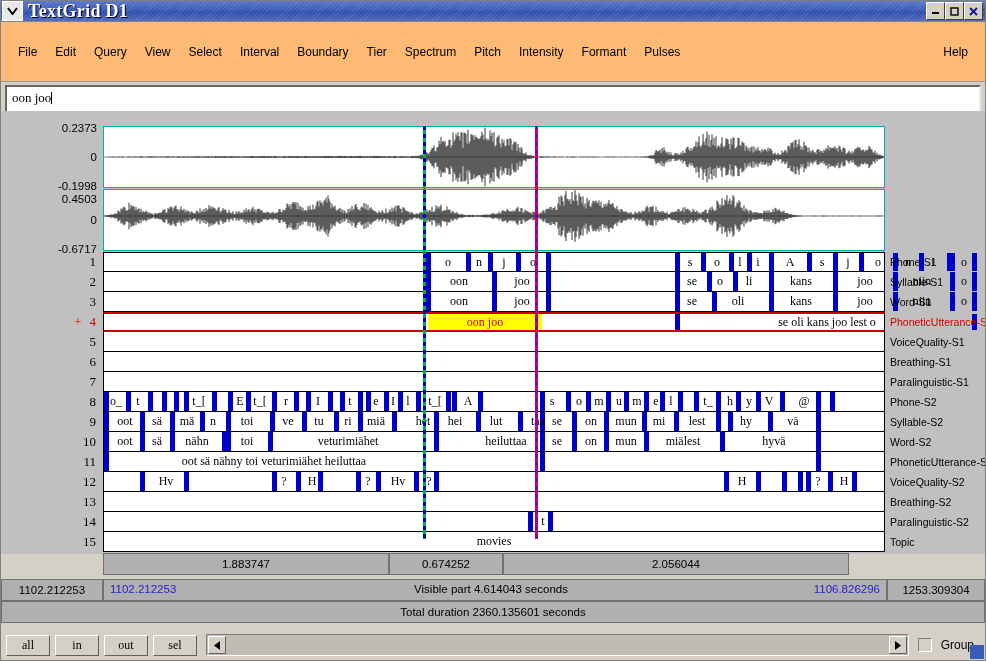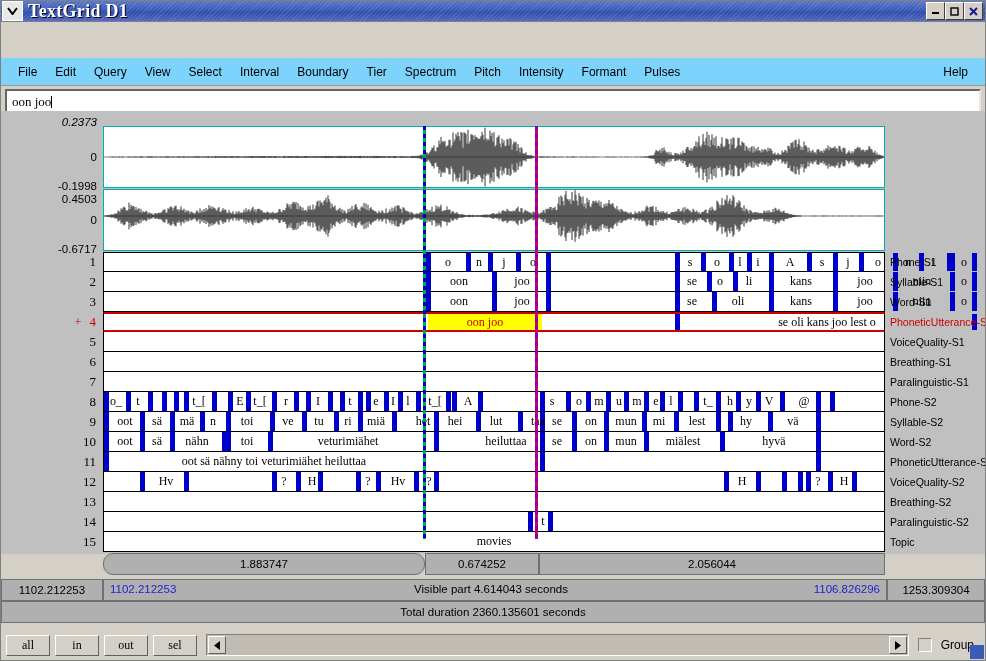--- a/index.html
+++ b/index.html
@@ -21,22 +21,22 @@
   .tb-title{color:#fff;font-weight:bold;font-size:18px;margin-left:3px;
             text-shadow:1px 1px 0 #000022;position:relative;z-index:2;
             font-family:"Liberation Serif",serif;letter-spacing:.3px;}
   .tb-spacer{flex:1;}
   .tb-btns{display:flex;gap:0;margin-right:2px;position:relative;z-index:2;}
   .tb-btn{width:17px;height:16px;background:#d4d0c8;border:1px solid #fff;
           border-right-color:#404040;border-bottom-color:#404040;
           display:flex;align-items:center;justify-content:center;font-size:10px;line-height:1;}
 
   
-  .menubar{height:27px;background:#7dd3fc;display:flex;align-items:center;
-           padding:0 8px;border-bottom:1px solid #9a9a9a;margin-top:36px;}
+  .menubar{height:27px;background:#fdba74;display:flex;align-items:center;
+           padding:16px 8px;border-bottom:1px solid #9a9a9a;}
   .menu-item{padding:3px 9px;font-size:12px;font-family:"Liberation Sans",sans-serif;color:#000;cursor:default;}
   .menu-spacer{flex:1;}
 
   
   .textwrap{margin:3px 4px 0 4px;height:44px;background:#fff;
             border:2px solid #888;border-top-color:#666;border-left-color:#666;
             border-right-color:#e8e8e8;border-bottom-color:#e8e8e8;}
   .textval{padding:3px 5px;font-family:"Liberation Serif",serif;font-size:13px;
            white-space:pre;}
   .caret{display:inline-block;width:1px;height:12px;background:#000;
@@ -185,21 +185,21 @@
 
   <div class="timehdr">
     <div class="t-left">1104.096000</div>
     <div class="t-box">0.674252 (1.483 / s)</div>
     <div class="t-right">1104.770252</div>
   </div>
 
   <div class="stage">
 
     <div class="axcol">
-      <div class="axlabel" style="top:5px;right:4px;font-style:italic;">0.2373</div>
+      <div class="axlabel" style="top:11px;right:4px;">0.2373</div>
       <div class="axlabel" style="top:40px;right:4px;">0</div>
       <div class="axlabel" style="top:69px;right:4px;">-0.1998</div>
       <div class="axlabel" style="top:82px;right:4px;">0.4503</div>
       <div class="axlabel" style="top:103px;right:4px;">0</div>
       <div class="axlabel" style="top:132px;right:4px;">-0.6717</div>
     </div>
 
     <div class="wavebox wave1">
       <svg class="wave-svg" viewBox="0 0 780 60" preserveAspectRatio="none">
         <line x1="0" y1="30" x2="780" y2="30" stroke="#000" stroke-width="0.4"></line>
@@ -550,21 +550,21 @@
         <div class="tlab">Paralinguistic-S2</div>
         <div class="tlab">Topic</div>
       </div>
 
     <div class="seloverlay" style="left:102px;width:782px;height:413px;">
       <div class="selline l" style="left:320px;"></div>
       <div class="selline r" style="left:432px;"></div>
     </div>
 
     <div class="durbar" id="duration-bar">
-        <div class="durseg" style="width: 322px; border-radius: 10px;">1.883747</div>
+        <div class="durseg" style="width: 286px;">1.883747</div>
         <div class="durseg" style="width: 114px;">0.674252</div>
         <div class="durseg" style="width: 346px;">2.056044</div>
       </div>
   </div>
 
   <div class="statusrow" style="top:578px;">
     <div class="sb c" style="width:102px;">1102.212253</div>
     <div class="sb sb-mid">
       <span class="lft">1102.212253</span>
       <span class="ctr">Visible part 4.614043 seconds</span>

